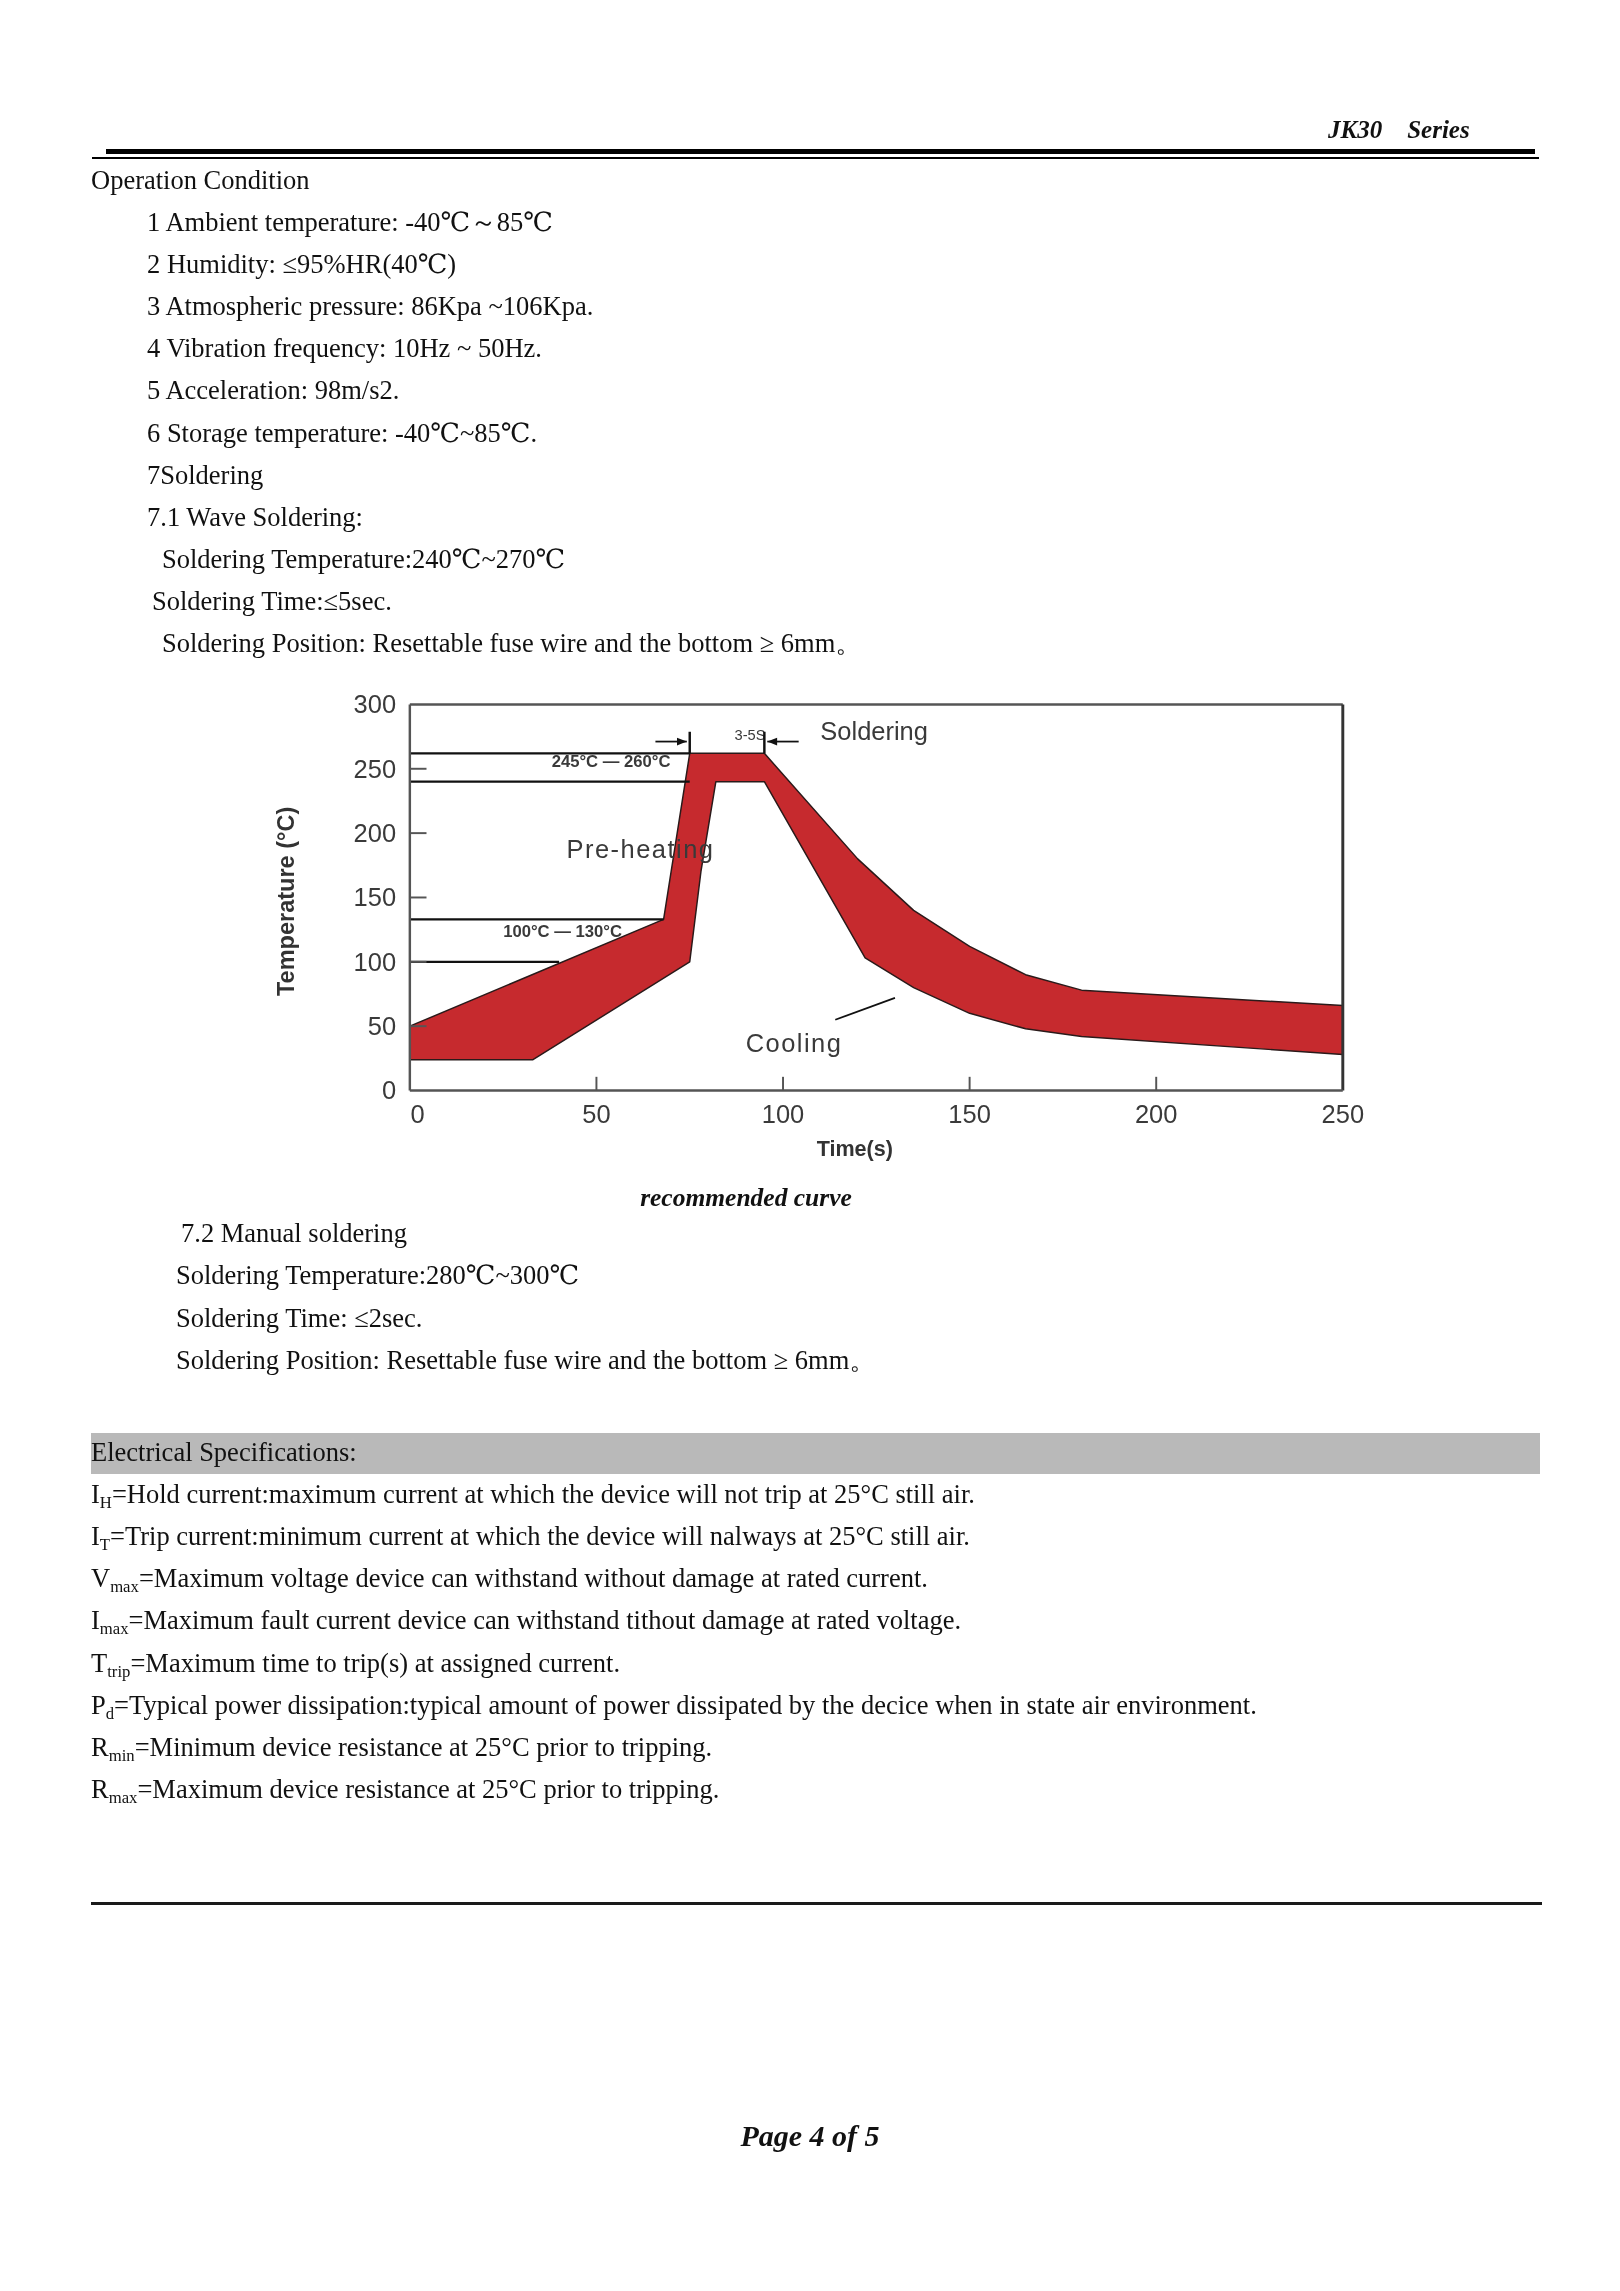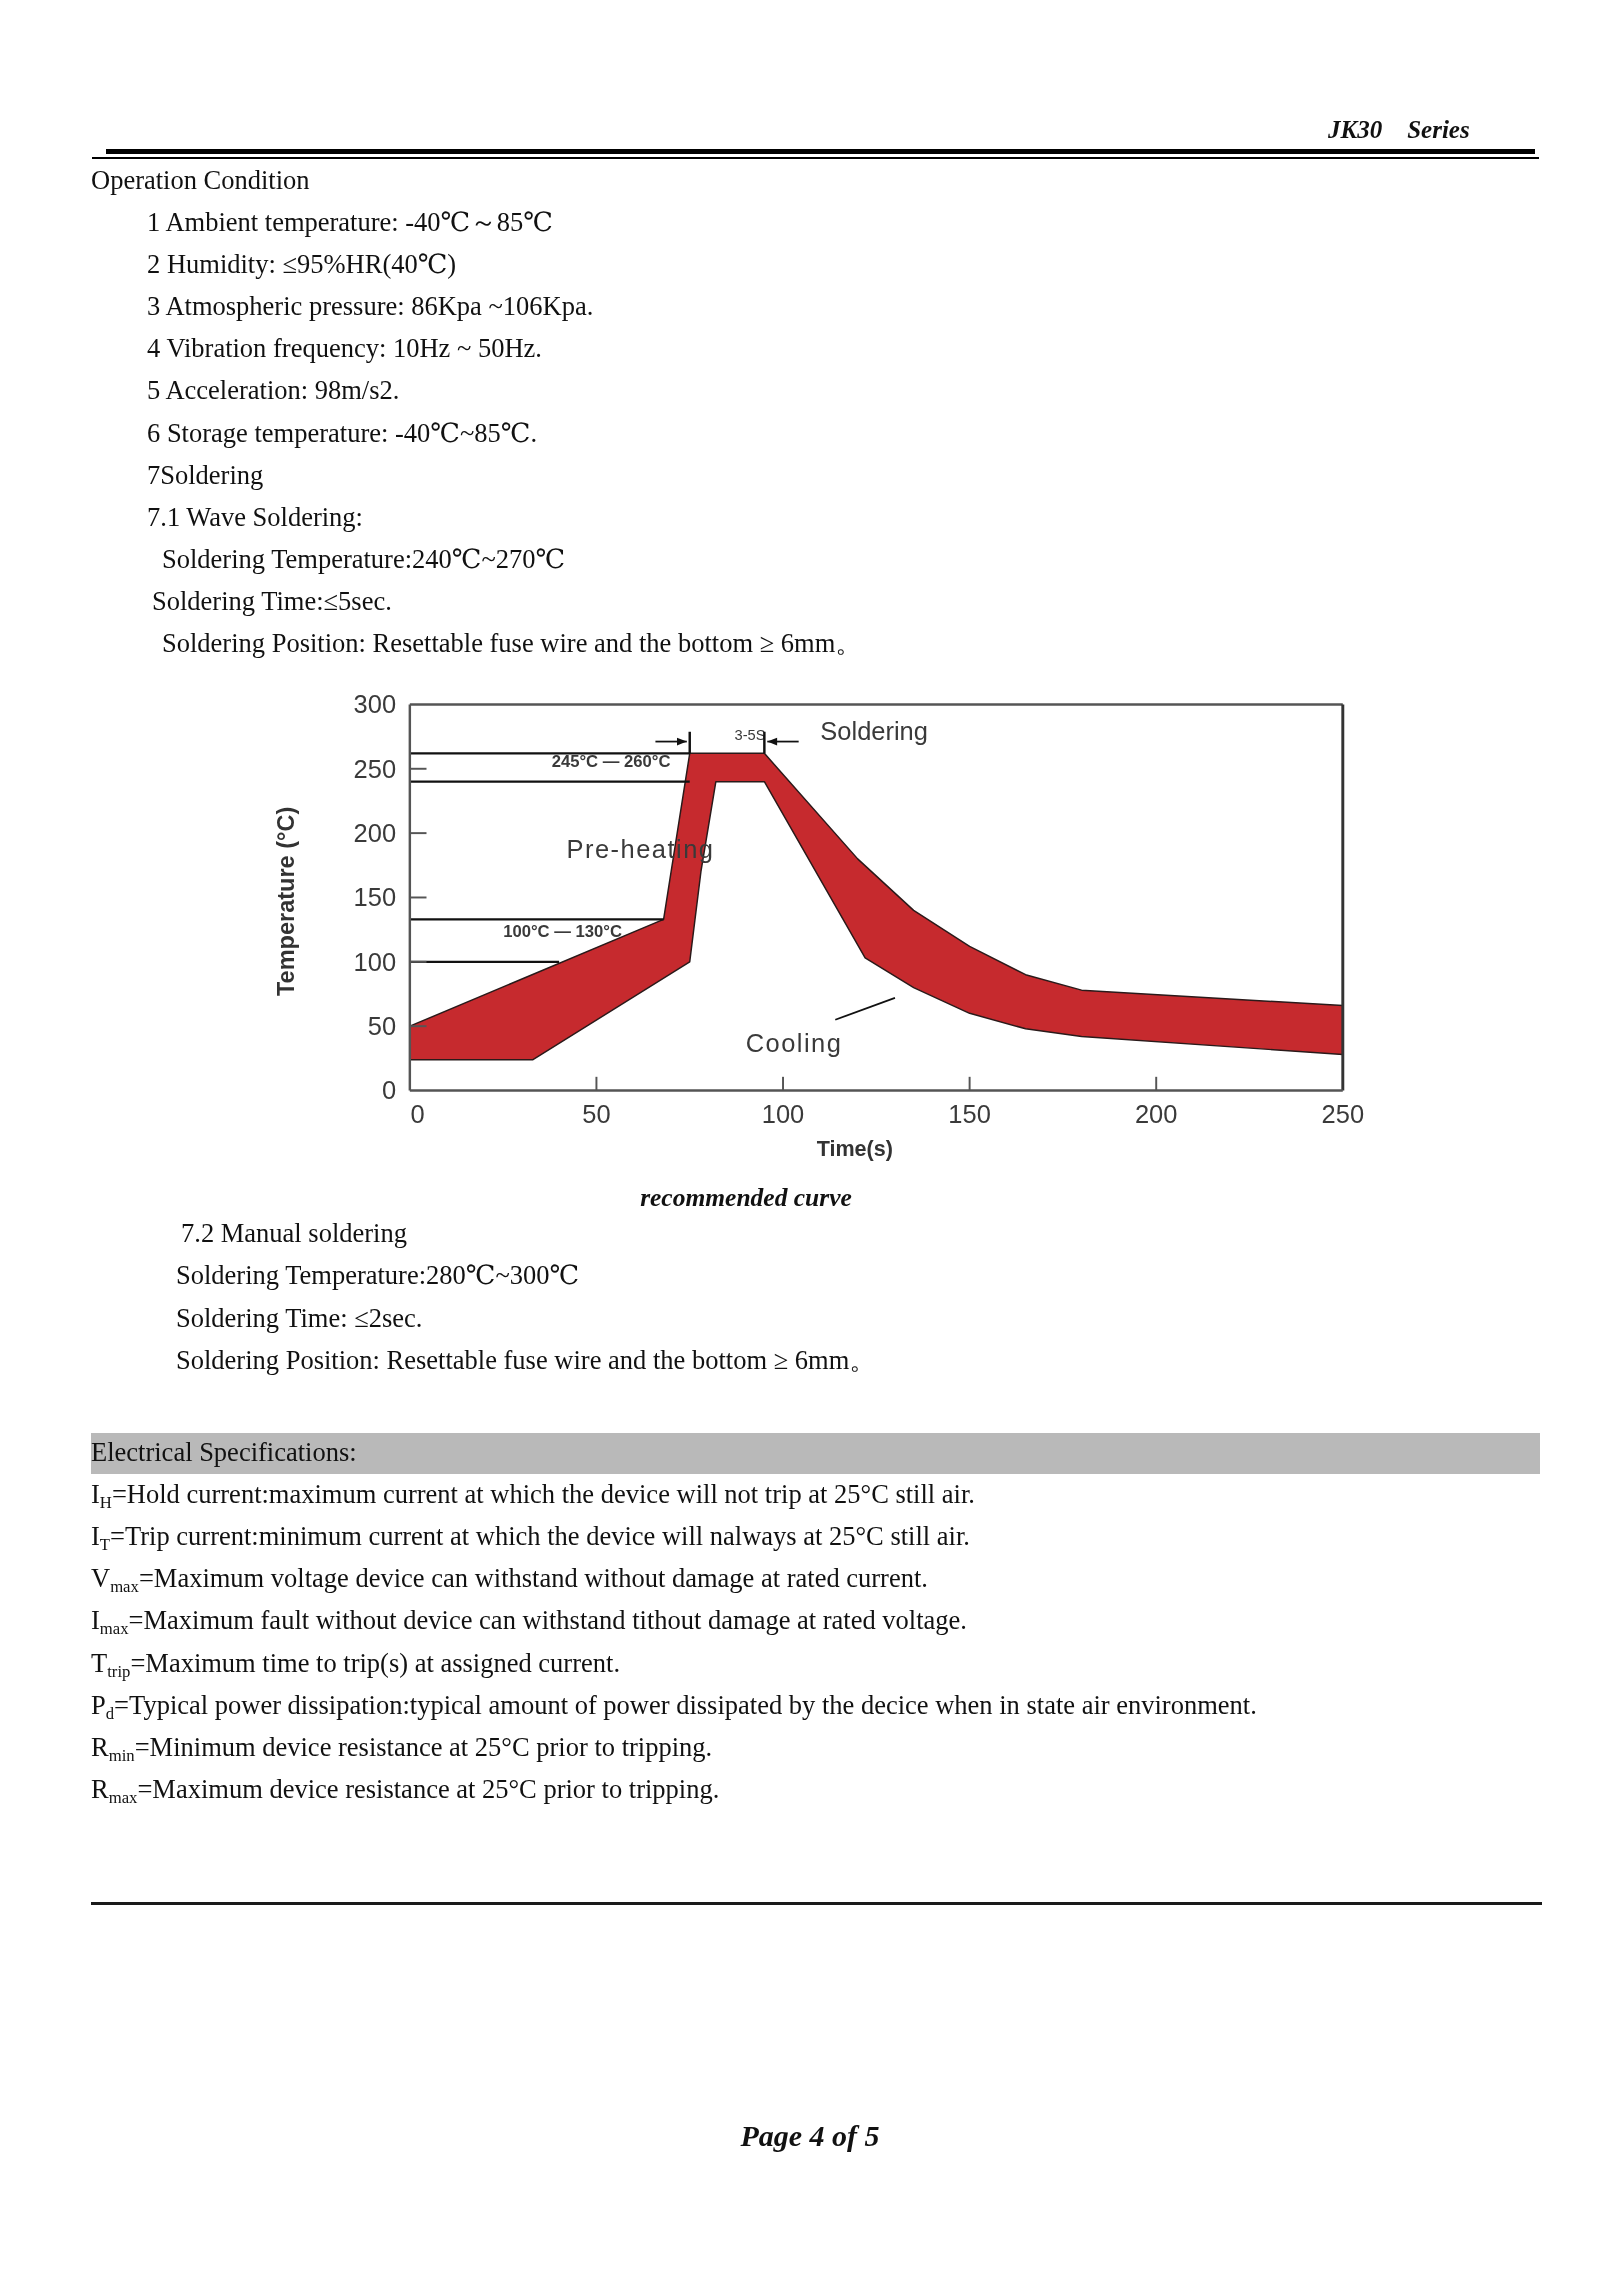--- a/index.html
+++ b/index.html
@@ -103,21 +103,21 @@
 <div class="abs line" style="left:176px; top:1260px;">Soldering Temperature:280℃~300℃</div>
 <div class="abs line" style="left:176px; top:1303px;">Soldering Time: ≤2sec.</div>
 <div class="abs line" style="left:176px; top:1345px;">Soldering Position: Resettable fuse wire and the bottom ≥ 6mm。</div>
 
 <div class="abs section-bar"></div>
 <div class="abs line" style="left:91px; top:1437px;">Electrical Specifications:</div>
 <div id="elec-list">
     <div class="abs line" style="left: 91px; top: 1479px;"><span>I</span><sub>H</sub><span>=Hold current:maximum current at which the device will not trip at 25°C still air.</span></div>
     <div class="abs line" style="left: 91px; top: 1521px;"><span>I</span><sub>T</sub><span>=Trip current:minimum current at which the device will nalways at 25°C still air.</span></div>
     <div class="abs line" style="left: 91px; top: 1563px;"><span>V</span><sub>max</sub><span>=Maximum voltage device can withstand without damage at rated current.</span></div>
-    <div class="abs line" style="left: 91px; top: 1605px;"><span>I</span><sub>max</sub><span>=Maximum fault without device can withstand tithout damage at rated voltage.</span></div>
+    <div class="abs line" style="left: 91px; top: 1605px;"><span>I</span><sub>max</sub><span>=Maximum fault current device can withstand tithout damage at rated voltage.</span></div>
     <div class="abs line" style="left: 91px; top: 1648px; font-family: Liberation Serif, serif;"><span>T</span><sub>trip</sub><span>=Maximum time to trip(s) at assigned current.</span></div>
     <div class="abs line" style="left: 91px; top: 1690px;"><span>P</span><sub>d</sub><span>=Typical power dissipation:typical amount of power dissipated by the decice when in state air environment.</span></div>
     <div class="abs line" style="left: 91px; top: 1732px;"><span>R</span><sub>min</sub><span>=Minimum device resistance at 25°C prior to tripping.</span></div>
     <div class="abs line" style="left: 91px; top: 1774px;"><span>R</span><sub>max</sub><span>=Maximum device resistance at 25°C prior to tripping.</span></div>
   </div>
 
 <div class="abs rule-bottom"></div>
 <div class="abs footer">Page 4 of 5</div>
 
 

